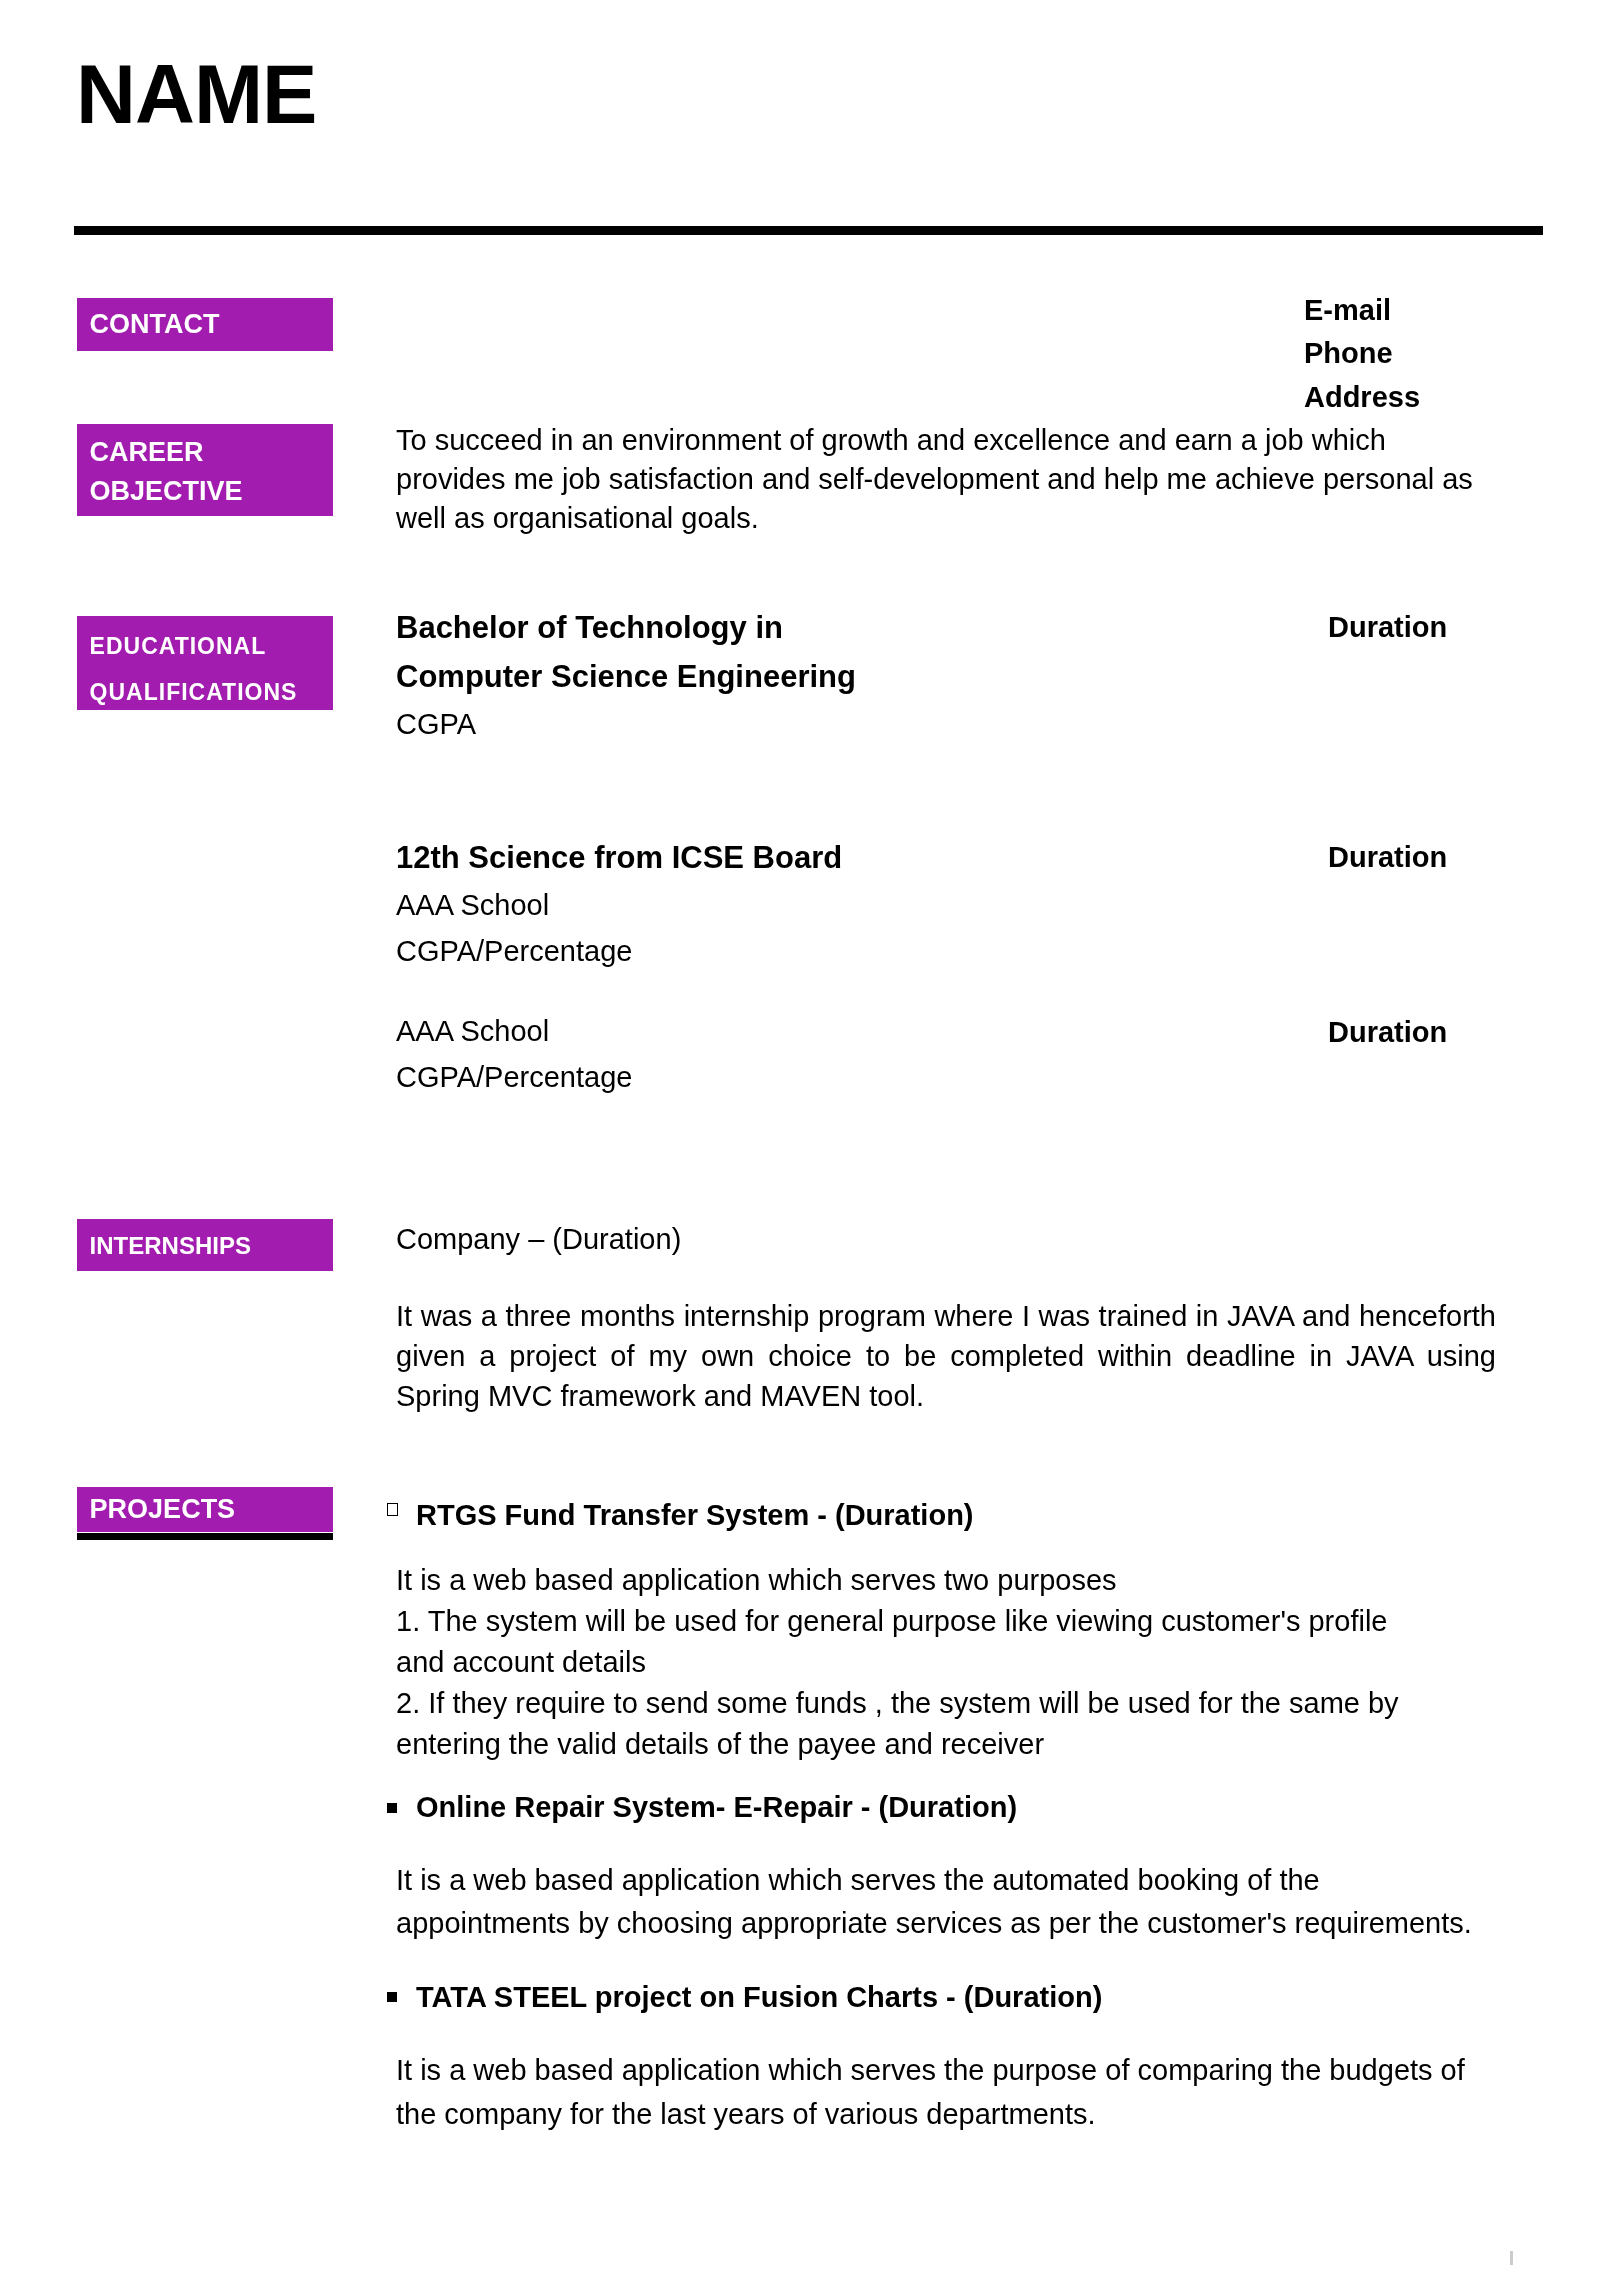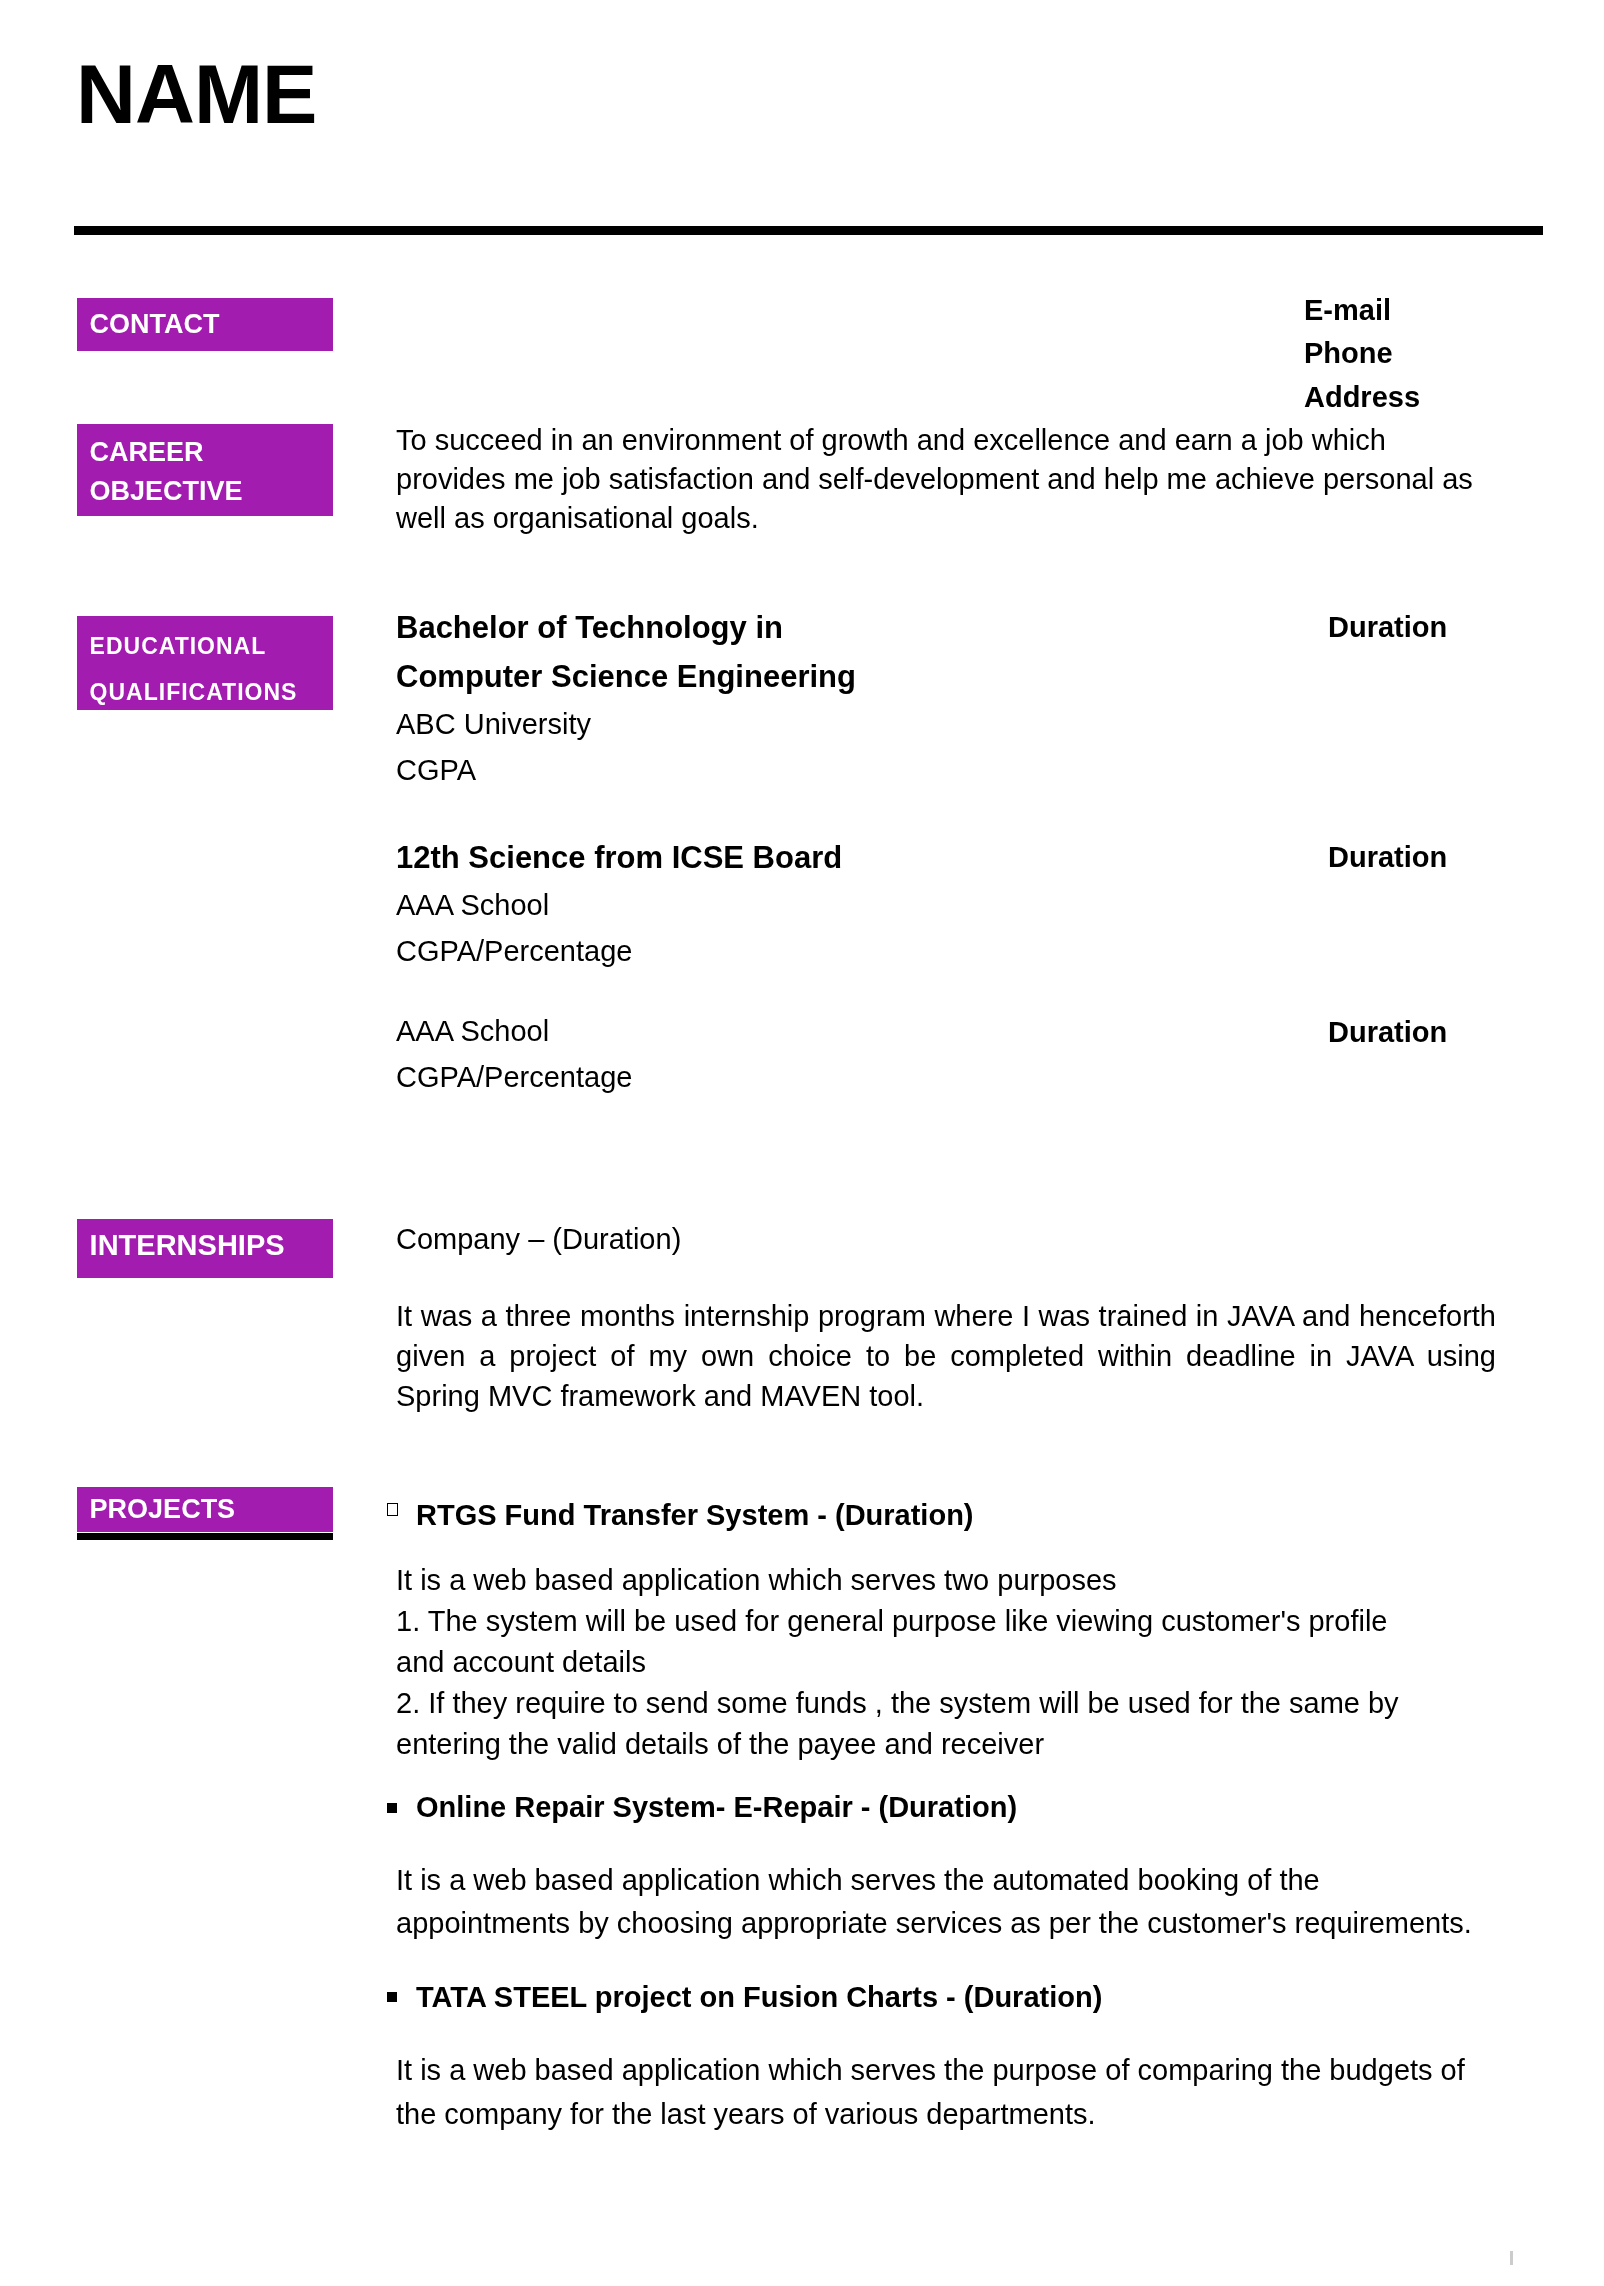--- a/index.html
+++ b/index.html
@@ -16,21 +16,21 @@
   }
   .rule{left:74px;top:226px;width:1469px;height:8.7px;background:#000;}
   
   .label-box{
     left:77px;width:256px;background:#a21caf;color:#fff;font-weight:bold;
     box-sizing:border-box;padding-left:12.6px;
   }
   .lb-contact{top:298px;height:53px;font-size:27px;line-height:53px;}
   .lb-objective{top:424px;height:92px;font-size:27px;line-height:39px;padding-top:8.7px;}
   .lb-education{top:616px;height:94px;font-size:23px;line-height:46px;padding-top:6.8px;letter-spacing:1px;}
-  .lb-internships{top:1219px;height:59px;font-size:29px;line-height:53px;}
+  .lb-internships{top:1219px;height:52px;font-size:24px;line-height:53px;}
   .lb-projects{top:1487px;height:45px;font-size:27px;line-height:45px;}
   .lb-projects-strip{left:77px;top:1533px;width:256px;height:6.8px;background:#000;}
   
   .contact-line{left:1304px;font-size:29px;font-weight:bold;line-height:35px;}
   .c-email{top:293px;}
   .c-phone{top:336px;}
   .c-address{top:380px;}
   
   .col{left:396px;width:1100px;}
   .body-text{font-size:29px;line-height:39px;}
@@ -78,21 +78,20 @@
 <div class="abs label-box lb-objective">CAREER OBJECTIVE</div>
 <div class="abs col body-text pre objective-text">To succeed in an environment of growth and excellence and earn a job which
 provides me job satisfaction and self-development and help me achieve personal as
 well as organisational goals.</div>
 
 <div class="abs label-box lb-education">EDUCATIONAL QUALIFICATIONS</div>
 
 <div class="abs edu edu-1">
   <div class="edu-head">Bachelor of Technology in
 Computer Science Engineering</div>
-  <div class="edu-inst">ABC University</div>
   <div class="edu-score">CGPA</div>
   <div class="edu-duration">Duration</div>
 </div>
 
 <div class="abs edu edu-2">
   <div class="edu-head">12th Science from ICSE Board</div>
   <div class="edu-inst">AAA School</div>
   <div class="edu-score">CGPA/Percentage</div>
   <div class="edu-duration">Duration</div>
 </div>

